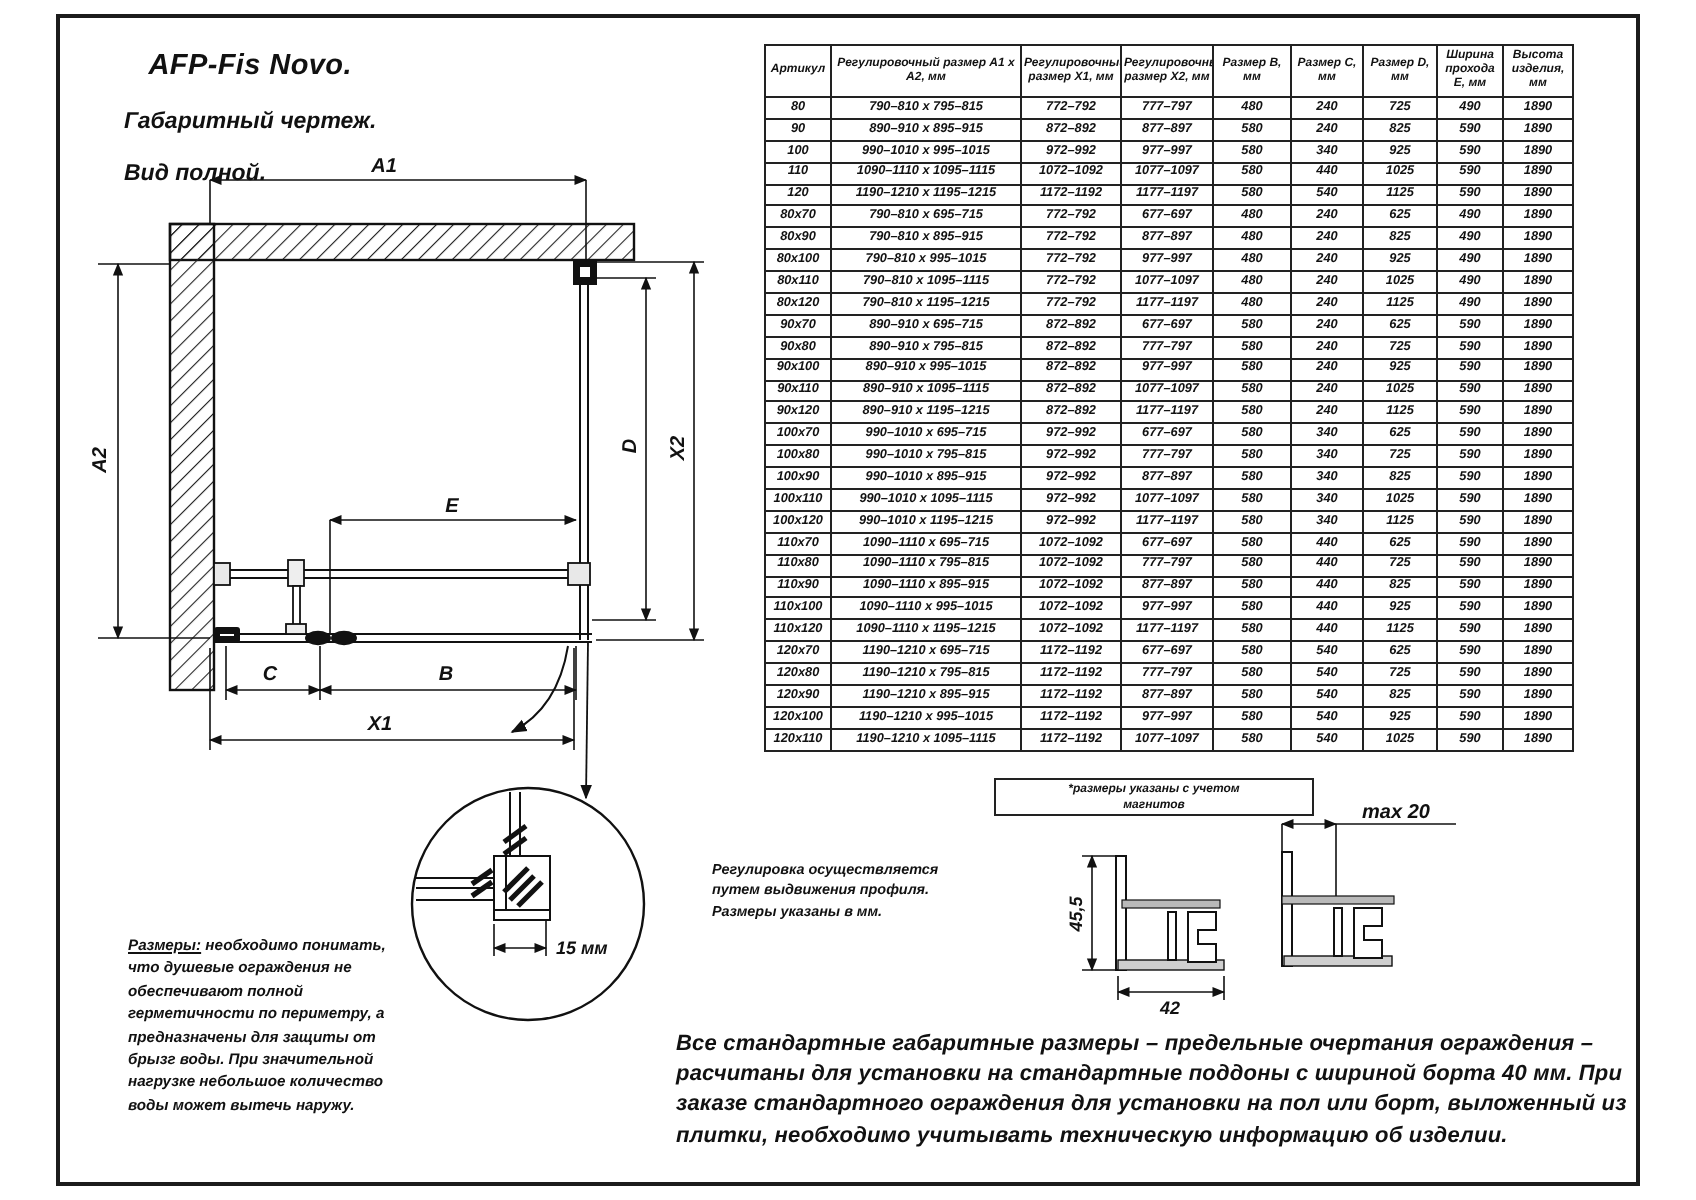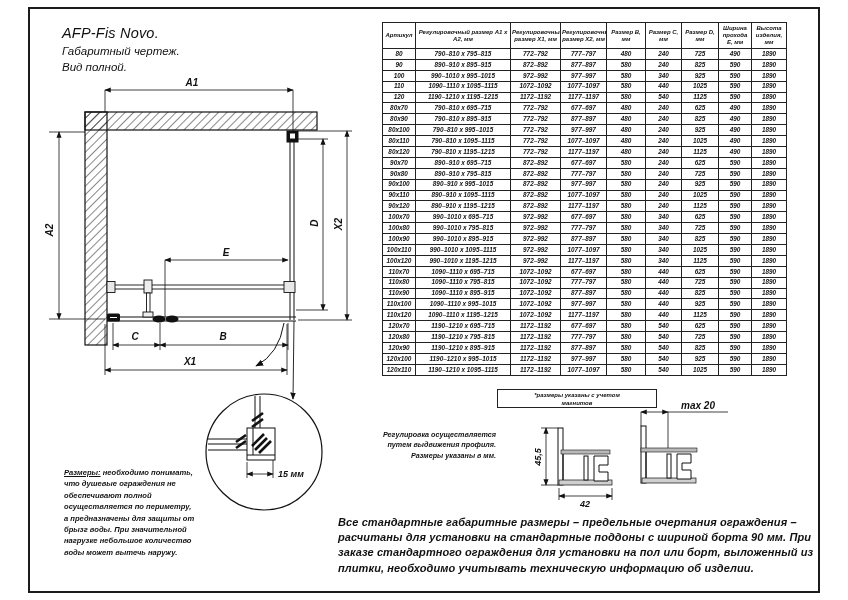--- a/index.html
+++ b/index.html
@@ -2,22 +2,22 @@
 <html><head>
 <meta charset="utf-8">
 <style>
   * { margin:0; padding:0; box-sizing:border-box; }
   html,body { width:848px; height:600px; background:#fff; }
   body { position:relative; overflow:hidden; color:#111;
          font-family:"Liberation Sans", sans-serif; }
   .frame { position:absolute; left:28px; top:7px; width:792px; height:586px;
            border:2px solid #1c1c1c; }
   .title-block { position:absolute; left:62px; top:25px; font-style:italic; }
-  .title-block .t1 { font-size:14.5px; font-weight:normal; letter-spacing:.2px; }
-  .title-block .t2 { font-size:11.5px; font-weight:400; margin-top:4px; }
+  .title-block .t1 { font-size:14.5px; font-weight:bold; letter-spacing:.2px;text-align:center; }
+  .title-block .t2 { font-size:11.5px; font-weight:700; margin-top:14px; }
   svg text { font-family:"Liberation Sans", sans-serif; font-style:italic;
              font-weight:600; fill:#111; }
 
   
   .size-table { position:absolute; left:382px; top:22px; width:404px;
                 border-collapse:collapse; table-layout:fixed; }
   .size-table th, .size-table td { border:0.8px solid #222; text-align:center;
                 vertical-align:middle; font-style:italic; font-weight:bold;
                 overflow:hidden; }
   .size-table thead th { height:26px; font-size:6px; line-height:1.15;
@@ -26,21 +26,21 @@
                 padding:0; white-space:nowrap; }
   .size-table { border:1.6px solid #1c1c1c; }
   .footnote-box { position:absolute; left:497px; top:389px; width:160px; height:19px;
                 border:1.2px solid #222; font-size:6px; font-style:italic;
                 font-weight:600; text-align:center; line-height:1.35;
                 white-space:pre-line; padding-top:1px; background:#fff; }
 
   
   .adjust-note { position:absolute; left:356px; top:430px; width:140px;
                 font-size:7.2px; font-style:italic; font-weight:600;
-                line-height:1.45; white-space:pre-line;text-align:right; }
+                line-height:1.45; white-space:pre-line; }
   .warning-note { position:absolute; left:64px; top:467px; width:132px;
                 font-size:7.6px; font-style:italic; font-weight:600;
                 line-height:1.5; }
   .warning-note .lead { text-decoration:underline; }
   .bottom-note { position:absolute; left:338px; top:515px; width:482px;
                 font-size:11px; font-style:italic; font-weight:bold;
                 line-height:1.38; letter-spacing:.1px; }
 </style>
 </head>
 <body>
@@ -612,15 +612,15 @@
     </tbody>
 </table>
 
 <div class="footnote-box">*размеры указаны с учетом
 магнитов</div>
 
 <div class="adjust-note">Регулировка осуществляется
 путем выдвижения профиля.
 Размеры указаны в мм.</div>
 
-<div class="warning-note"><span class="lead">Размеры:</span><span> необходимо понимать, что душевые ограждения не обеспечивают полной осуществляется по периметру, а предназначены для защиты от брызг воды. При значительной нагрузке небольшое количество воды может вытечь наружу.</span></div>
-
-<div class="bottom-note">Все стандартные габаритные размеры – предельные очертания ограждения – расчитаны для установки на стандартные поддоны с шириной борта 90 мм. При заказе стандартного ограждения для установки на пол или борт, выложенный из плитки, необходимо учитывать техническую информацию об изделии.</div>
+<div class="warning-note"><span class="lead">Размеры:</span><span> необходимо понимать, что душевые ограждения не обеспечивают полной герметичности по периметру, а предназначены для защиты от брызг воды. При значительной нагрузке небольшое количество воды может вытечь наружу.</span></div>
+
+<div class="bottom-note">Все стандартные габаритные размеры – предельные очертания ограждения – расчитаны для установки на стандартные поддоны с шириной борта 40 мм. При заказе стандартного ограждения для установки на пол или борт, выложенный из плитки, необходимо учитывать техническую информацию об изделии.</div>
 
 </body></html>

